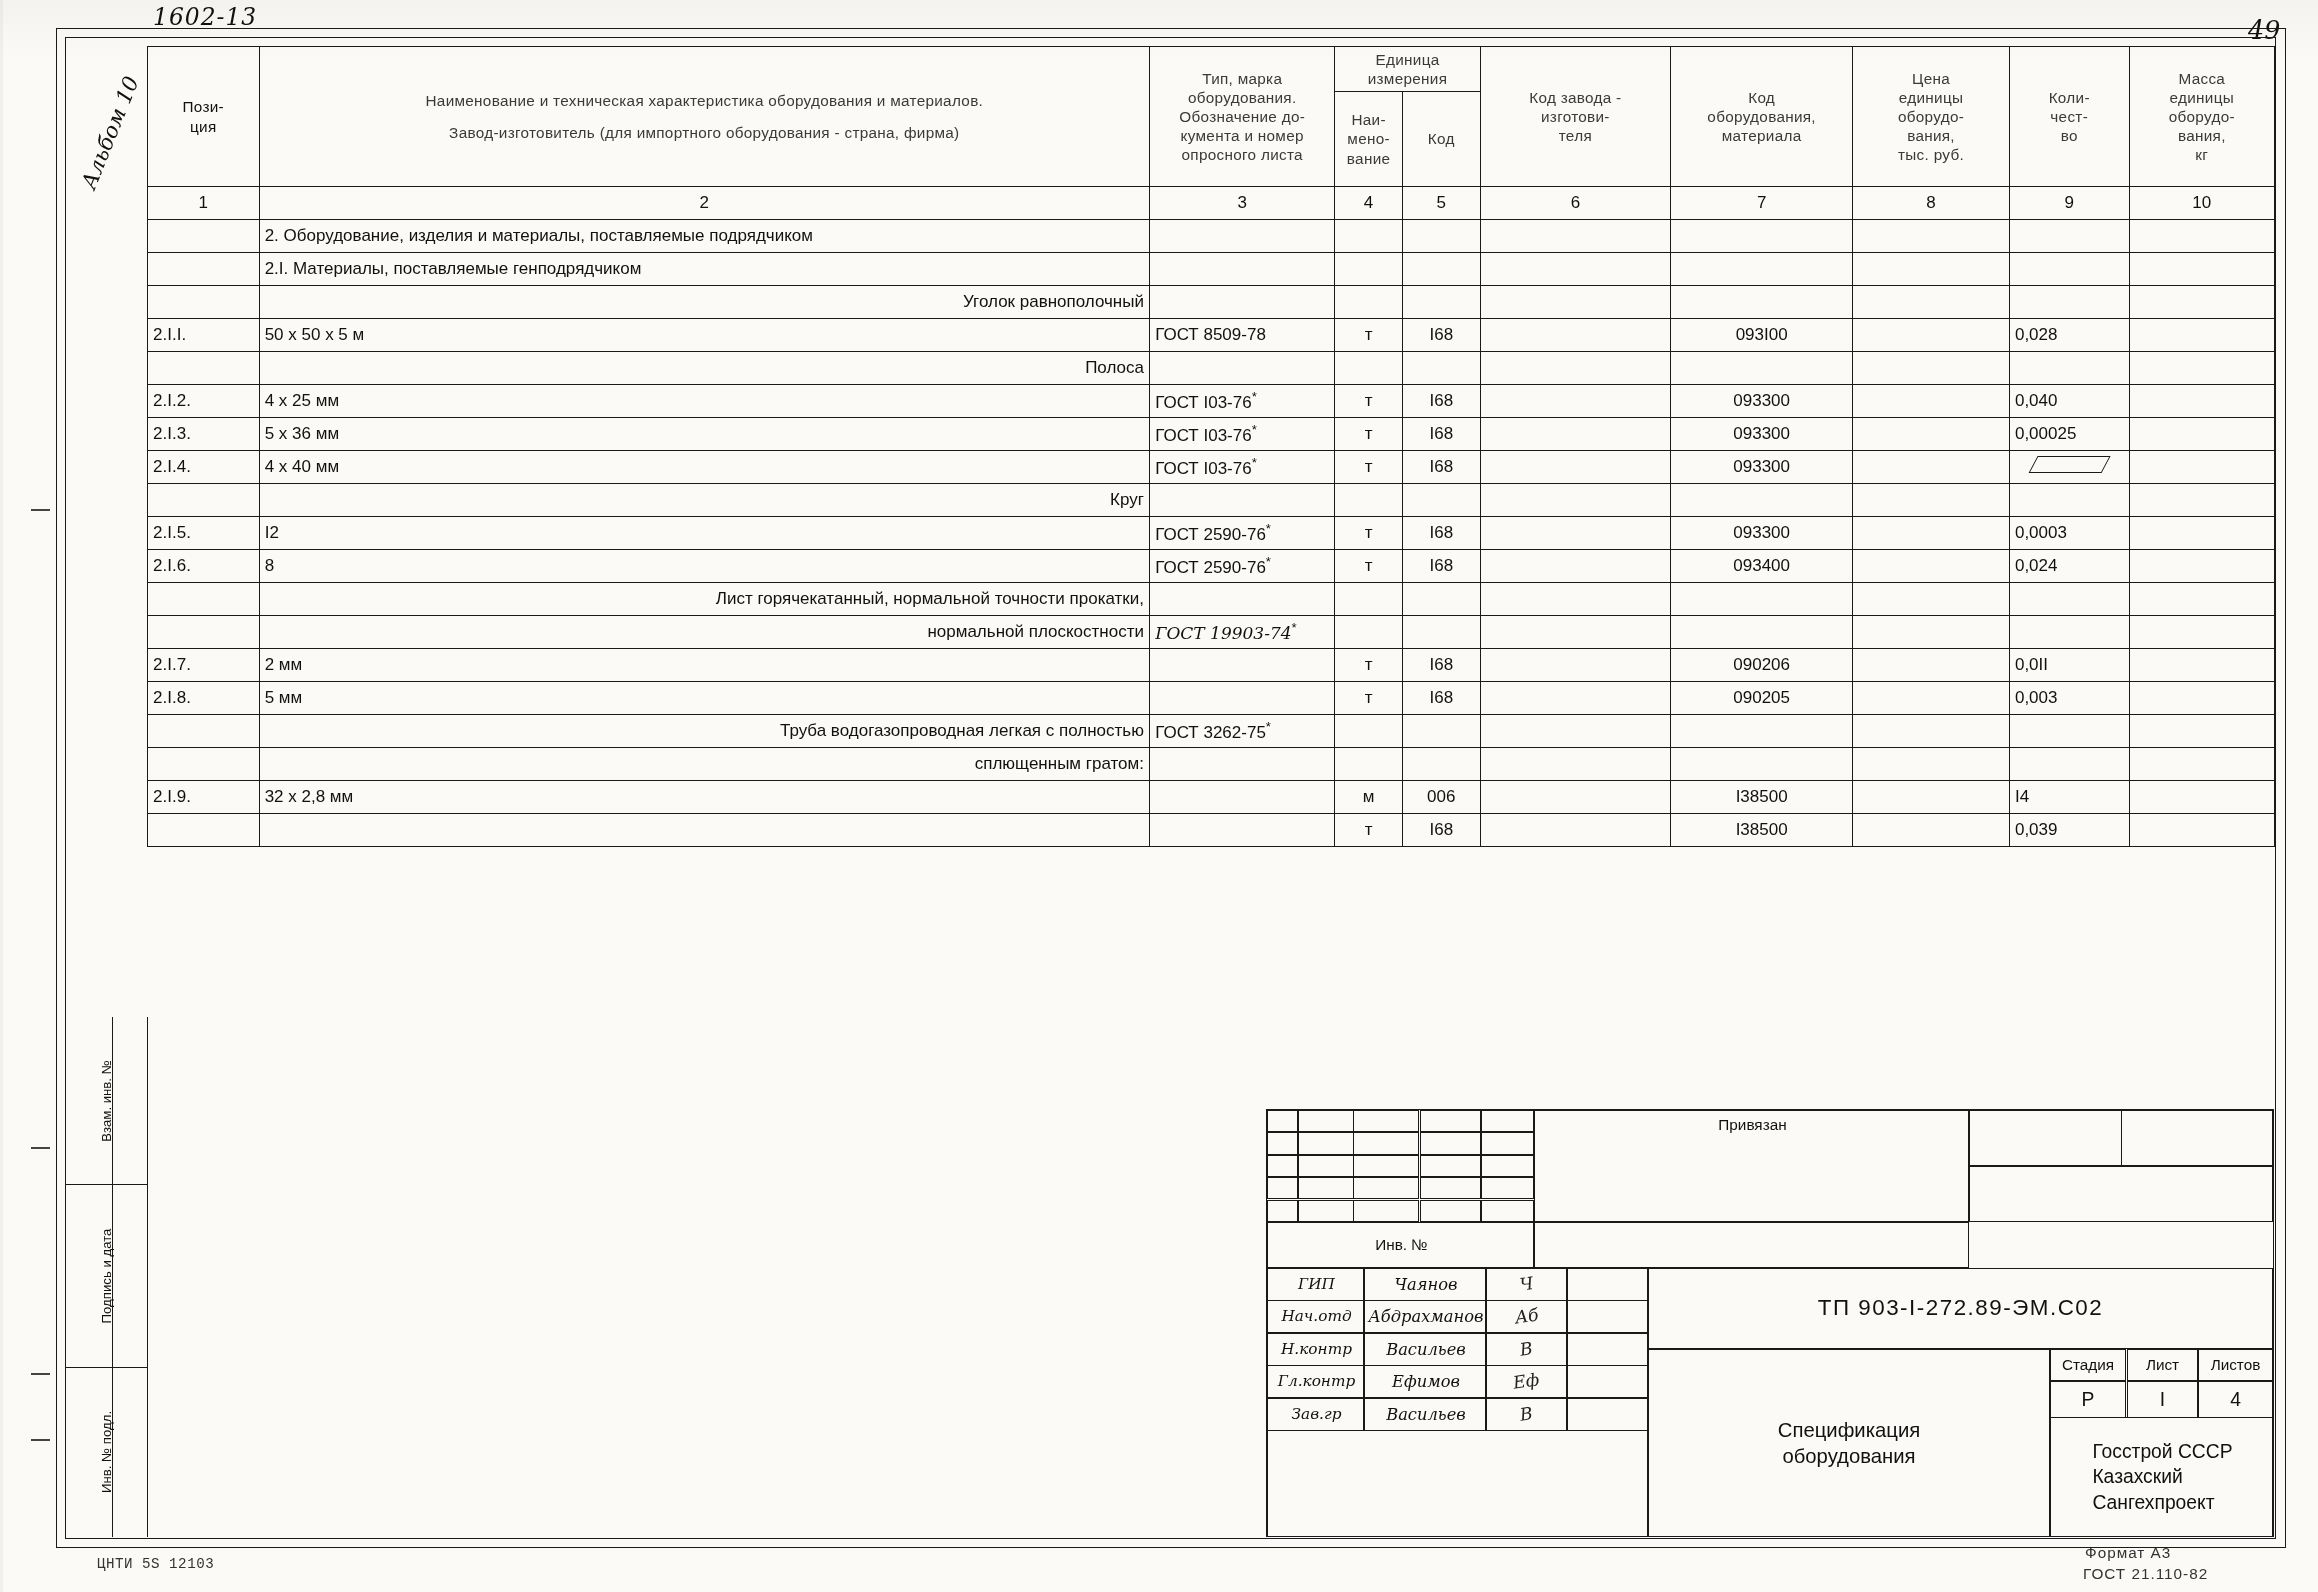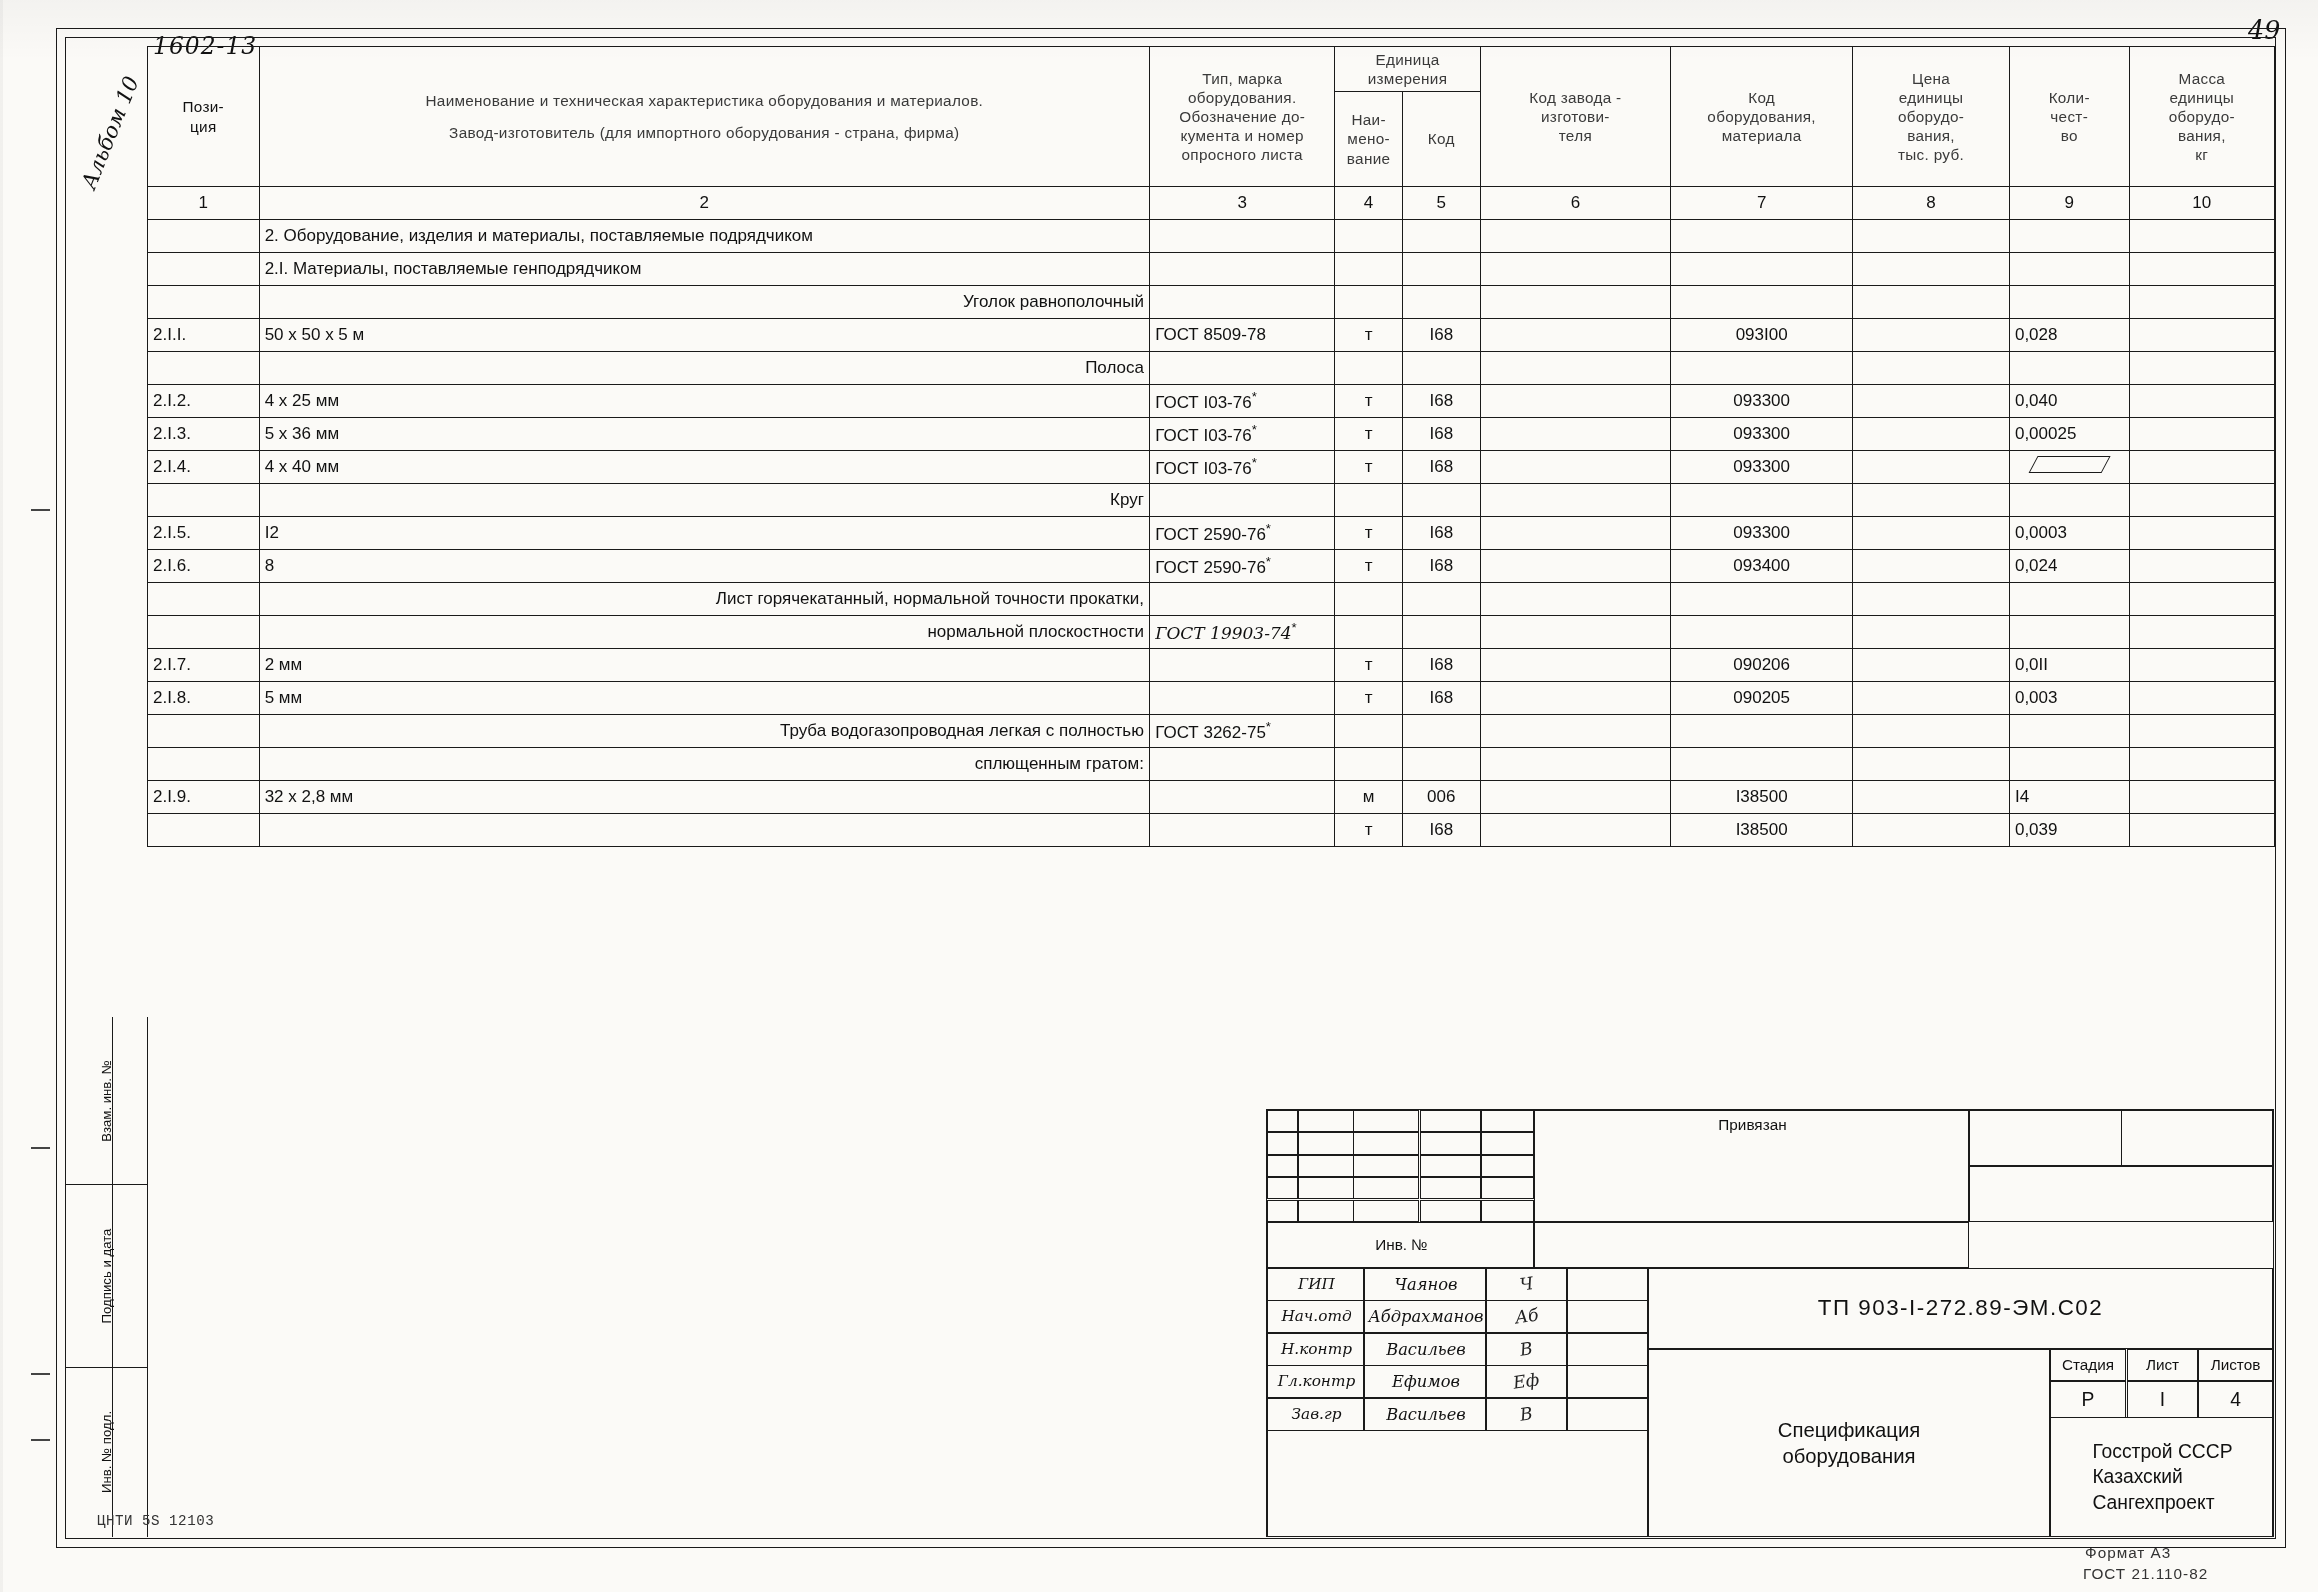--- a/index.html
+++ b/index.html
@@ -32,21 +32,21 @@
     font-family: "DejaVu Serif", serif;
     font-style: italic;
   }
   .mono {
     font-family: "Liberation Mono", monospace;
   }
 
   
   #doc-code {
     position: absolute;
-    left: 153px; top: 32px;
+    left: 153px; top: 3px;
     font-size: 23.4px;
     letter-spacing: 1px;
   }
   #page-number {
     position: absolute;
     left: 2248px; top: 15.3px;
     font-size: 25.4px;
   }
   #album-label {
     position: absolute;
@@ -203,21 +203,21 @@
   }
   #tb-org {
     font-size: 19.3px;
     line-height: 1.3;
     text-align: left;
   }
 
   
   #footer-left {
     position: absolute;
-    left: 97px; top: 1513px;
+    left: 97px; top: 1556px;
     font-size: 14.2px;
     color: #333;
     letter-spacing: 0.5px;
   }
   #footer-format {
     position: absolute;
     left: 2085px; top: 1544px;
     font-size: 15.3px;
     letter-spacing: 1px;
     color: #333;

